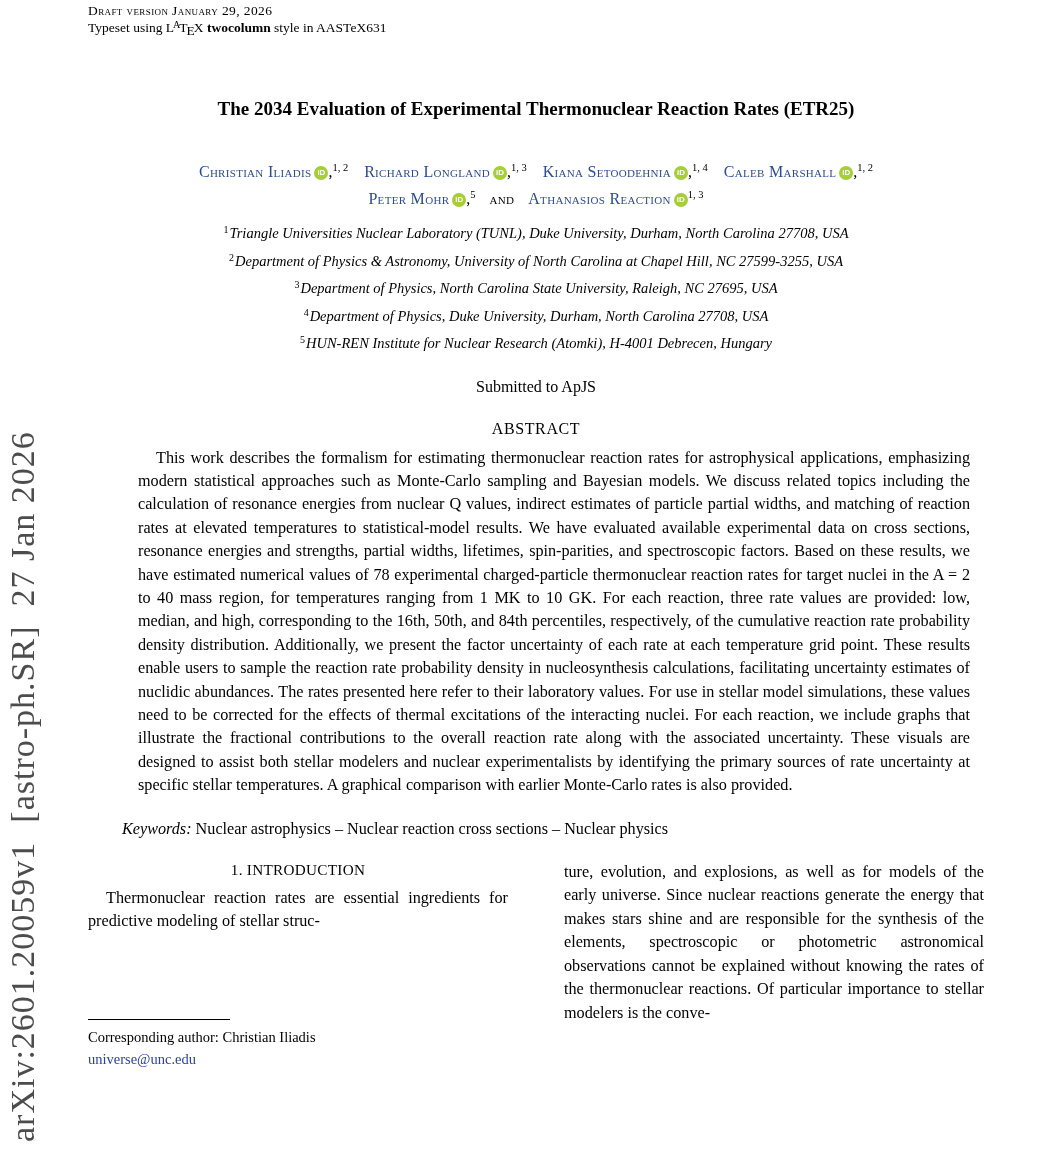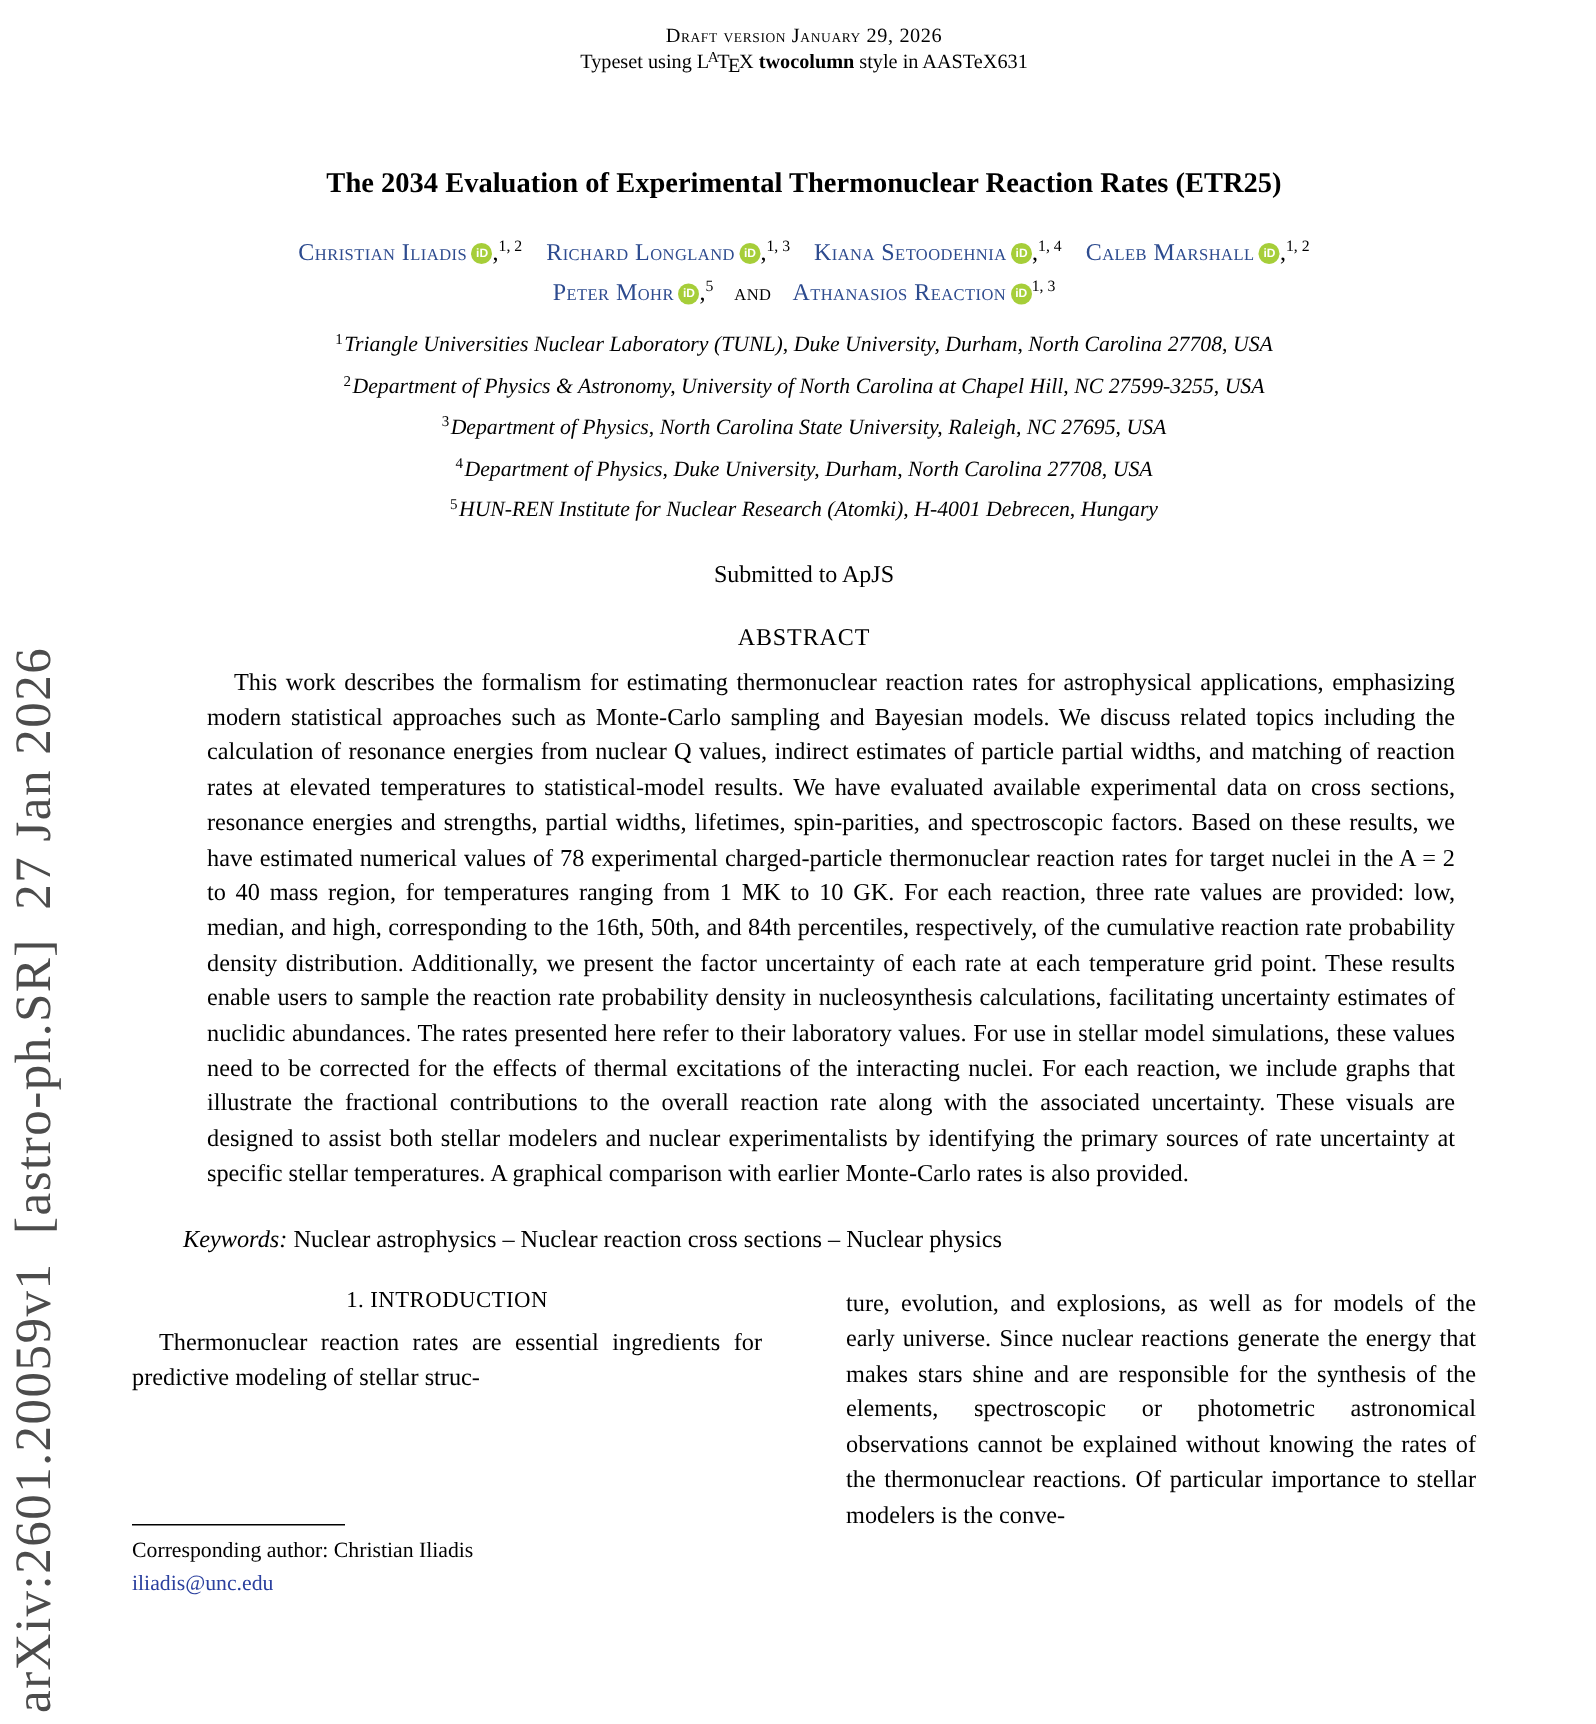--- a/index.html
+++ b/index.html
@@ -9,21 +9,21 @@
     width:1064px;
     height:1149px;
     background:#ffffff;
     overflow:hidden;
     font-family:"Liberation Serif","DejaVu Serif",serif;
     color:#000000;
   }
   .main { margin:0 80px 0 88px; }
 
   
-  .top-header { padding-top:15px; font-size:13.5px; line-height:17px;text-align:center; }
+  .top-header { padding-top:2px; font-size:13.5px; line-height:17px; }
   .draft-line { font-variant:small-caps; letter-spacing:0.4px; }
   .typeset-line { font-size:13.5px; }
   .latex-logo { display:inline-block; }
   .latex-a { display:inline-block; font-size:0.75em; transform:translateY(-4px); margin:0 -1px; }
   .latex-e { display:inline-block; font-size:1em; transform:translateY(3px); margin:0 -1px; }
   .bold-word { font-weight:bold; }
 
   
   .arxiv-watermark {
     position:absolute;
@@ -37,21 +37,21 @@
   }
 
   
   .paper-title {
     margin-top:60px;
     text-align:center;
     font-size:19px;
     font-weight:bold;
     line-height:24px;
   }
-  .authors-block { margin-top:18px; text-align:center; font-size:16px; line-height:23px; }
+  .authors-block { margin-top:35px; text-align:center; font-size:16px; line-height:23px; }
   .author-row { display:block; }
   .author { white-space:nowrap; margin:0 6px; }
   .author-name { font-variant:small-caps; color:#2d4b8f; letter-spacing:0.3px; }
   .and-label { font-variant:small-caps; letter-spacing:0.3px; margin:0 4px; }
   .orcid-icon {
     display:inline-block;
     width:14px; height:14px;
     border-radius:50%;
     background:#A6CE39;
     color:#ffffff;
@@ -145,21 +145,21 @@
 
     <p class="keywords-line"><span class="keywords-label">Keywords:</span> <span>Nuclear astrophysics – Nuclear reaction cross sections – Nuclear physics</span></p>
 
     <div class="columns">
       <div class="col col-left">
         <div class="section-heading">1. INTRODUCTION</div>
         <p class="body-par indent-first">Thermonuclear reaction rates are essential ingredients for predictive modeling of stellar struc-</p>
         <div class="footnote">
           <hr class="footnote-rule">
           <div class="footnote-label">Corresponding author: Christian Iliadis</div>
-          <div class="footnote-email">iliadis@unc.edu</div>
+          <div class="footnote-email">universe@unc.edu</div>
         </div>
       </div>
       <div class="col col-right">
         <p class="body-par">ture, evolution, and explosions, as well as for models of the early universe. Since nuclear reactions generate the energy that makes stars shine and are responsible for the synthesis of the elements, spectroscopic or photometric astronomical observations cannot be explained without knowing the rates of the thermonuclear reactions. Of particular importance to stellar modelers is the conve-</p>
       </div>
     </div>
 
   </div>
 </div>
 

